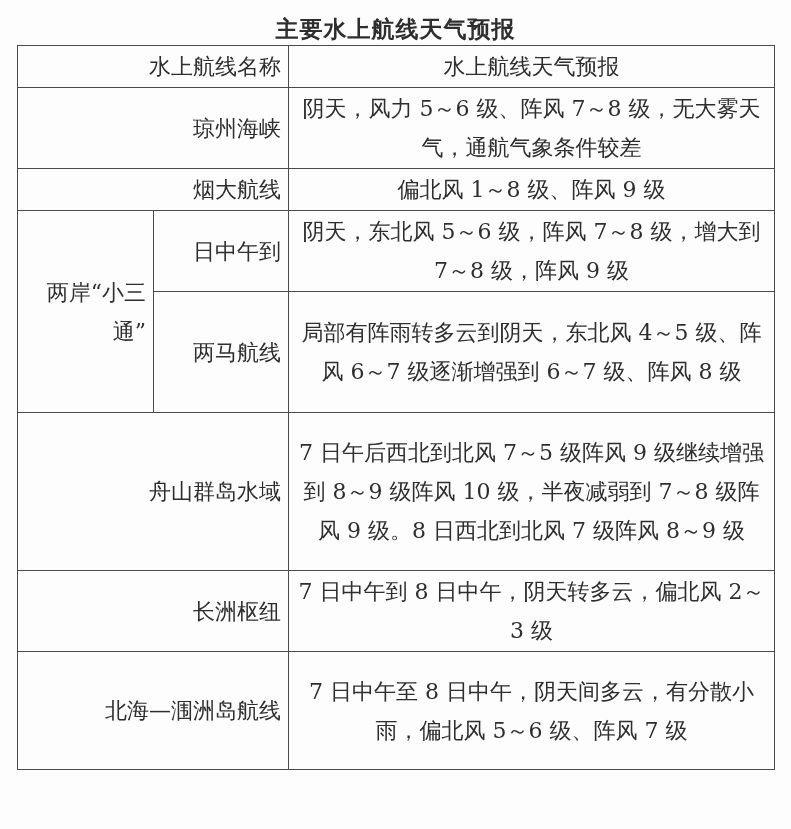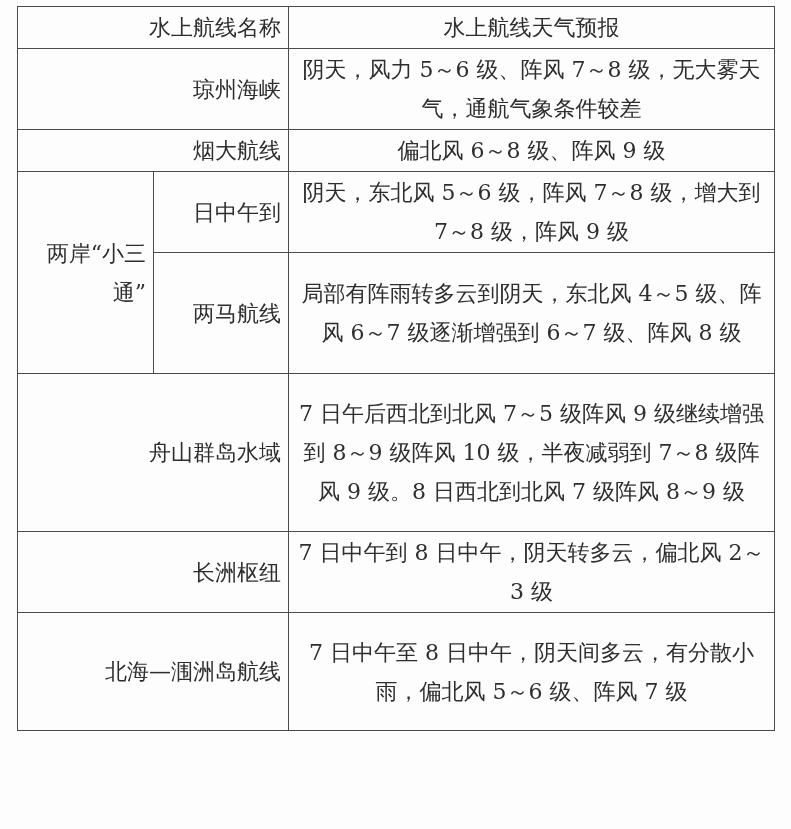--- a/index.html
+++ b/index.html
@@ -58,20 +58,21 @@
   .h-xiajin  { height: 121px; }
   .h-zhou    { height: 158px; }
   .h-chang   { height: 80px;  }
   .h-beihai  { height: 118px; }
 </style>
 </head>
 <body>
 
 <div class="page">
 
+  <h1 class="doc-title">主要水上航线天气预报</h1>
 
 
   <table class="forecast">
     <colgroup>
       <col style="width:136px">
       <col style="width:135px">
       <col style="width:486px">
     </colgroup>
 
     <tbody>
@@ -80,21 +81,21 @@
       <td class="fc-cell">水上航线天气预报</td>
     </tr>
 
     <tr class="h-qiong">
       <td class="name-cell" colspan="2">琼州海峡</td>
       <td class="fc-cell">阴天，风力 5～6 级、阵风 7～8 级，无大雾天气，通航气象条件较差</td>
     </tr>
 
     <tr class="h-yanda">
       <td class="name-cell" colspan="2">烟大航线</td>
-      <td class="fc-cell">偏北风 6～8 级、阵风 9 级</td>
+      <td class="fc-cell">偏北风 1～8 级、阵风 9 级</td>
     </tr>
 
     <tr class="h-liangma">
       <td class="name-cell" rowspan="2">两岸“小三通”</td>
       <td class="name-cell">日中午到</td>
       <td class="fc-cell">阴天，东北风 5～6 级，阵风 7～8 级，增大到 7～8 级，阵风 9 级</td>
     </tr>
 
     <tr class="h-xiajin">
       <td class="name-cell">两马航线</td>

